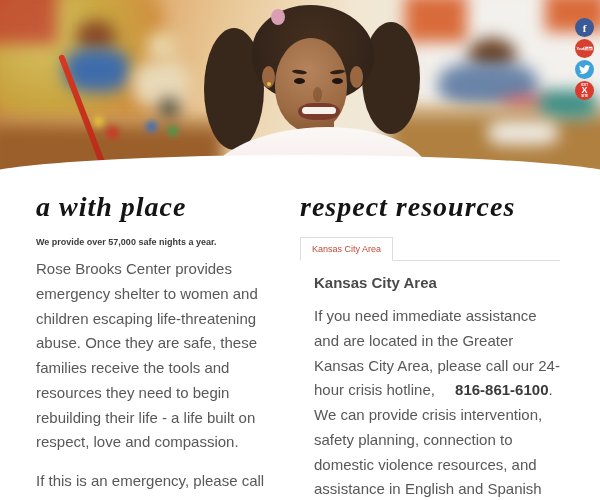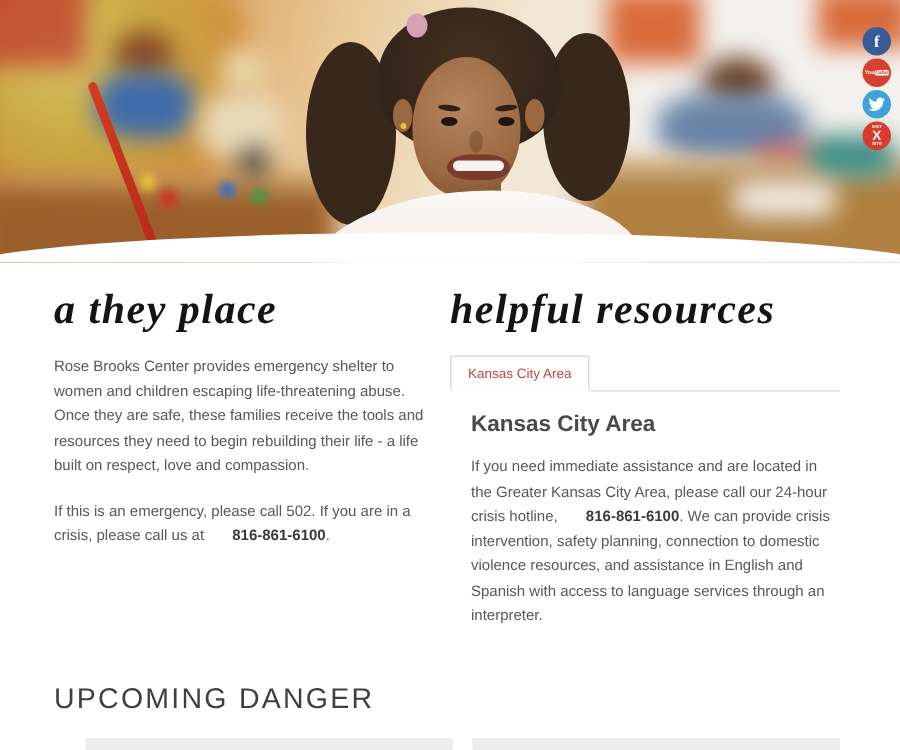--- a/index.html
+++ b/index.html
@@ -74,21 +74,21 @@
   .exit-tiny { font-size:6px; transform:scale(.5); font-weight:bold; display:block; }
   .exit-x { font-size:9px; font-weight:900; margin:-2px 0; display:block; }
 
   
   .content { display:flex; padding: 16px 40px 0 36px; gap:14px; }
   .col-left { width:250px; flex:none; }
   .col-right { flex:1; min-width:0; }
   .script-heading { font-family: cursive; font-style: italic; font-weight: bold; font-size:28px;
                     color:#141414; letter-spacing:1px; margin: 0 0 14px; }
   .intro { font-size:9px; font-weight:bold; color:#3b3b3b; margin-bottom:10px; }
-  .para { font-size:10px; color:#58585a; line-height:1.65; margin-bottom:14px; }
+  .para { font-size:15px; color:#58585a; line-height:1.65; margin-bottom:14px; }
   .phone { font-weight:bold; color:#3b3b3b;padding-left:16px; }
 
   .tabs { display:flex; border-bottom:1px solid #ddd; margin-top:2px; }
   .tab { font-size:9px; padding:6px 11px; cursor:pointer; }
   .tab-active { color:#c6493a; border:1px solid #ddd; border-bottom:1px solid #fff; margin-bottom:-1px; background:#fff; }
   .tab-inactive { color:#4a4a4a; }
   .tab-panel { padding: 13px 0 0 14px; }
   .panel-title { font-size:15px; font-weight:bold; color:#4a4a4a; margin-bottom:13px; }
   .danger-line { font-size:9px; color:#666; margin-bottom:13px; }
 
@@ -170,27 +170,28 @@
         <span class="exit-tiny">EXIT</span>
         <span class="exit-x">X</span>
         <span class="exit-tiny">SITE</span>
       </a>
     </div>
   </div>
 
   <div class="content">
 
     <div class="col-left">
-      <h2 class="script-heading">a they place</h2>
+      <h2 class="script-heading">a with place</h2>
+      <p class="intro">We provide over 57,000 safe nights a year.</p>
       <p class="para">Rose Brooks Center provides emergency shelter to women and children escaping life-threatening abuse. Once they are safe, these families receive the tools and resources they need to begin rebuilding their life - a life built on respect, love and compassion.</p>
       <p class="para"><span>If this is an emergency, please call 502. If you are in a crisis, please call us at </span><span class="phone">816-861-6100</span><span>.</span></p>
     </div>
 
     <div class="col-right">
-      <h2 class="script-heading">helpful resources</h2>
+      <h2 class="script-heading">respect resources</h2>
       <div class="tabs">
         <div class="tab tab-active">Kansas City Area</div>
       </div>
       <div class="tab-panel">
         <h3 class="panel-title">Kansas City Area</h3>
         <p class="para"><span>If you need immediate assistance and are located in the Greater Kansas City Area, please call our 24-hour crisis hotline, </span><span class="phone">816-861-6100</span><span>. We can provide crisis intervention, safety planning, connection to domestic violence resources, and assistance in English and Spanish with access to language services through an interpreter.</span></p>
       </div>
     </div>
 
   </div>

